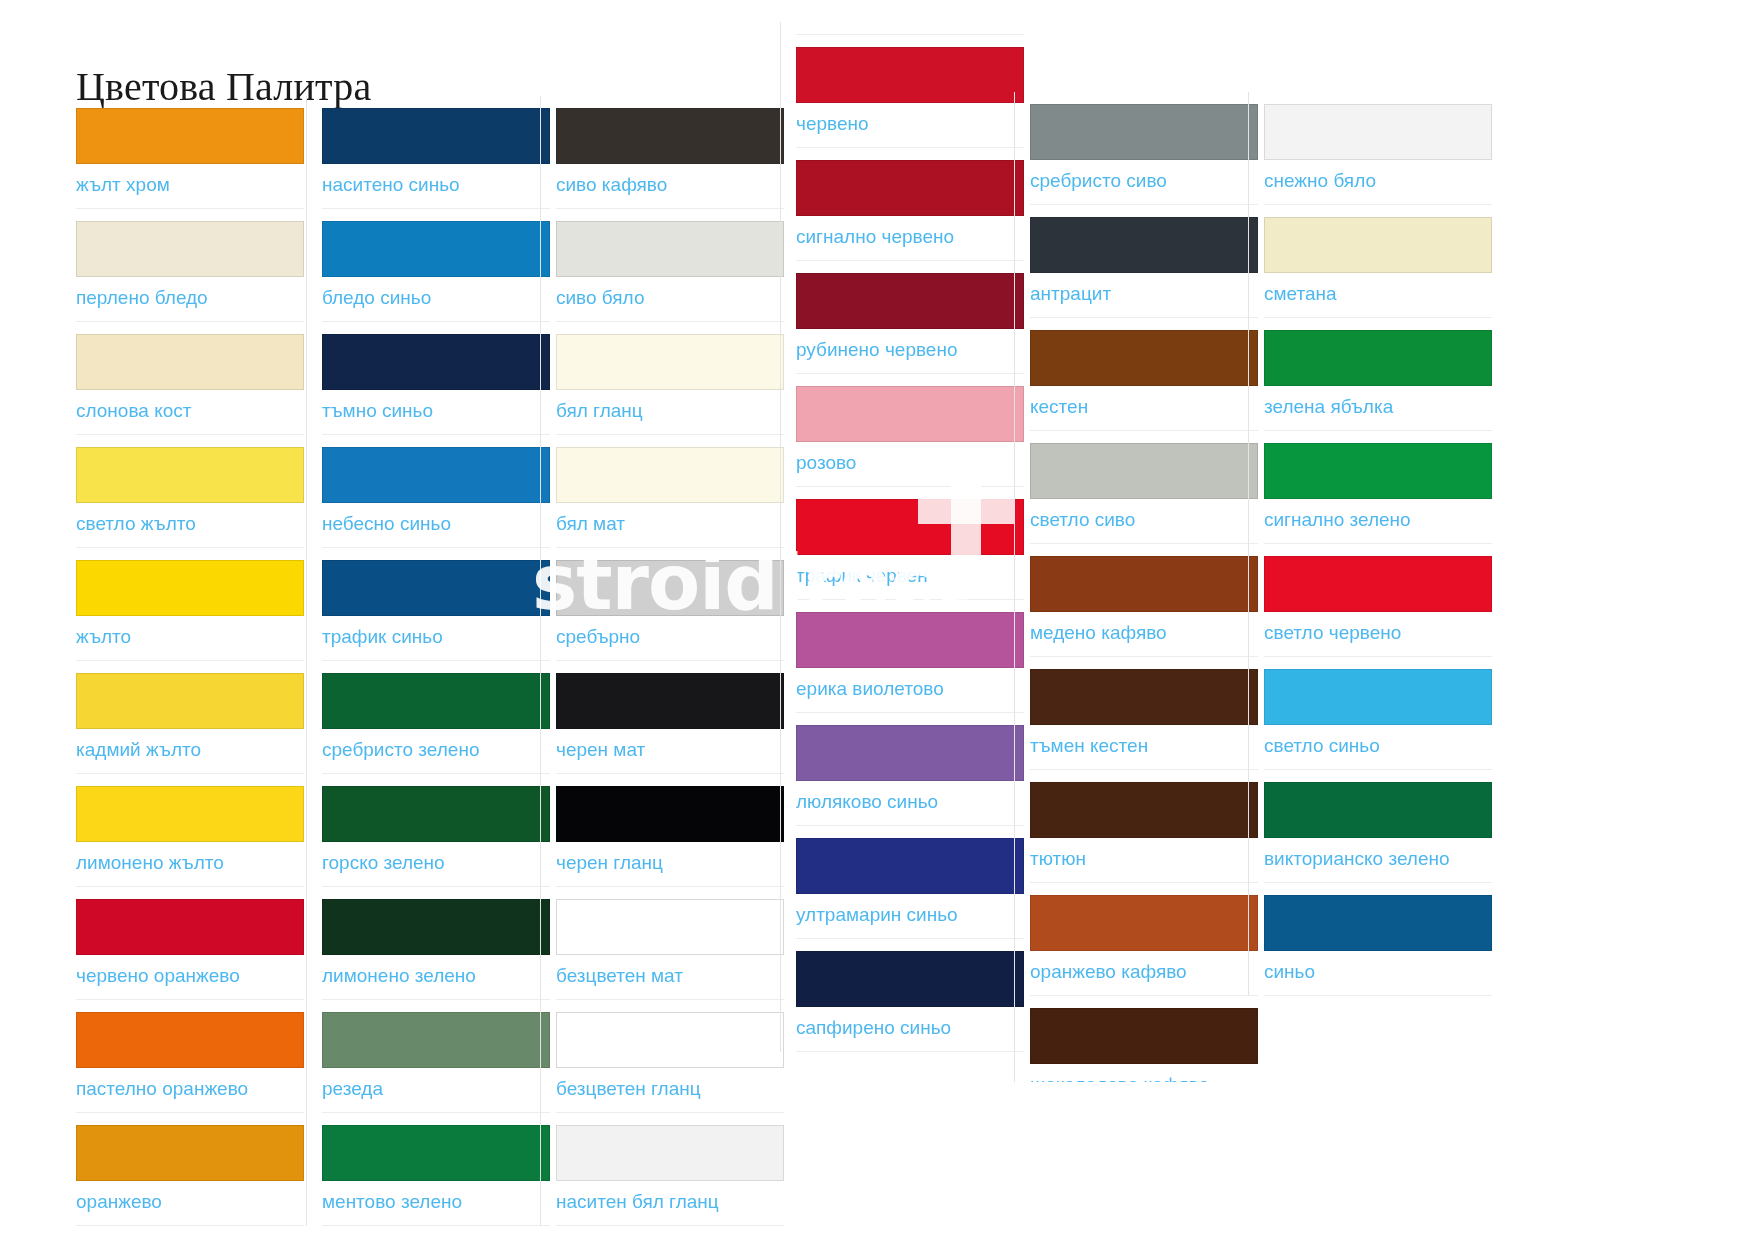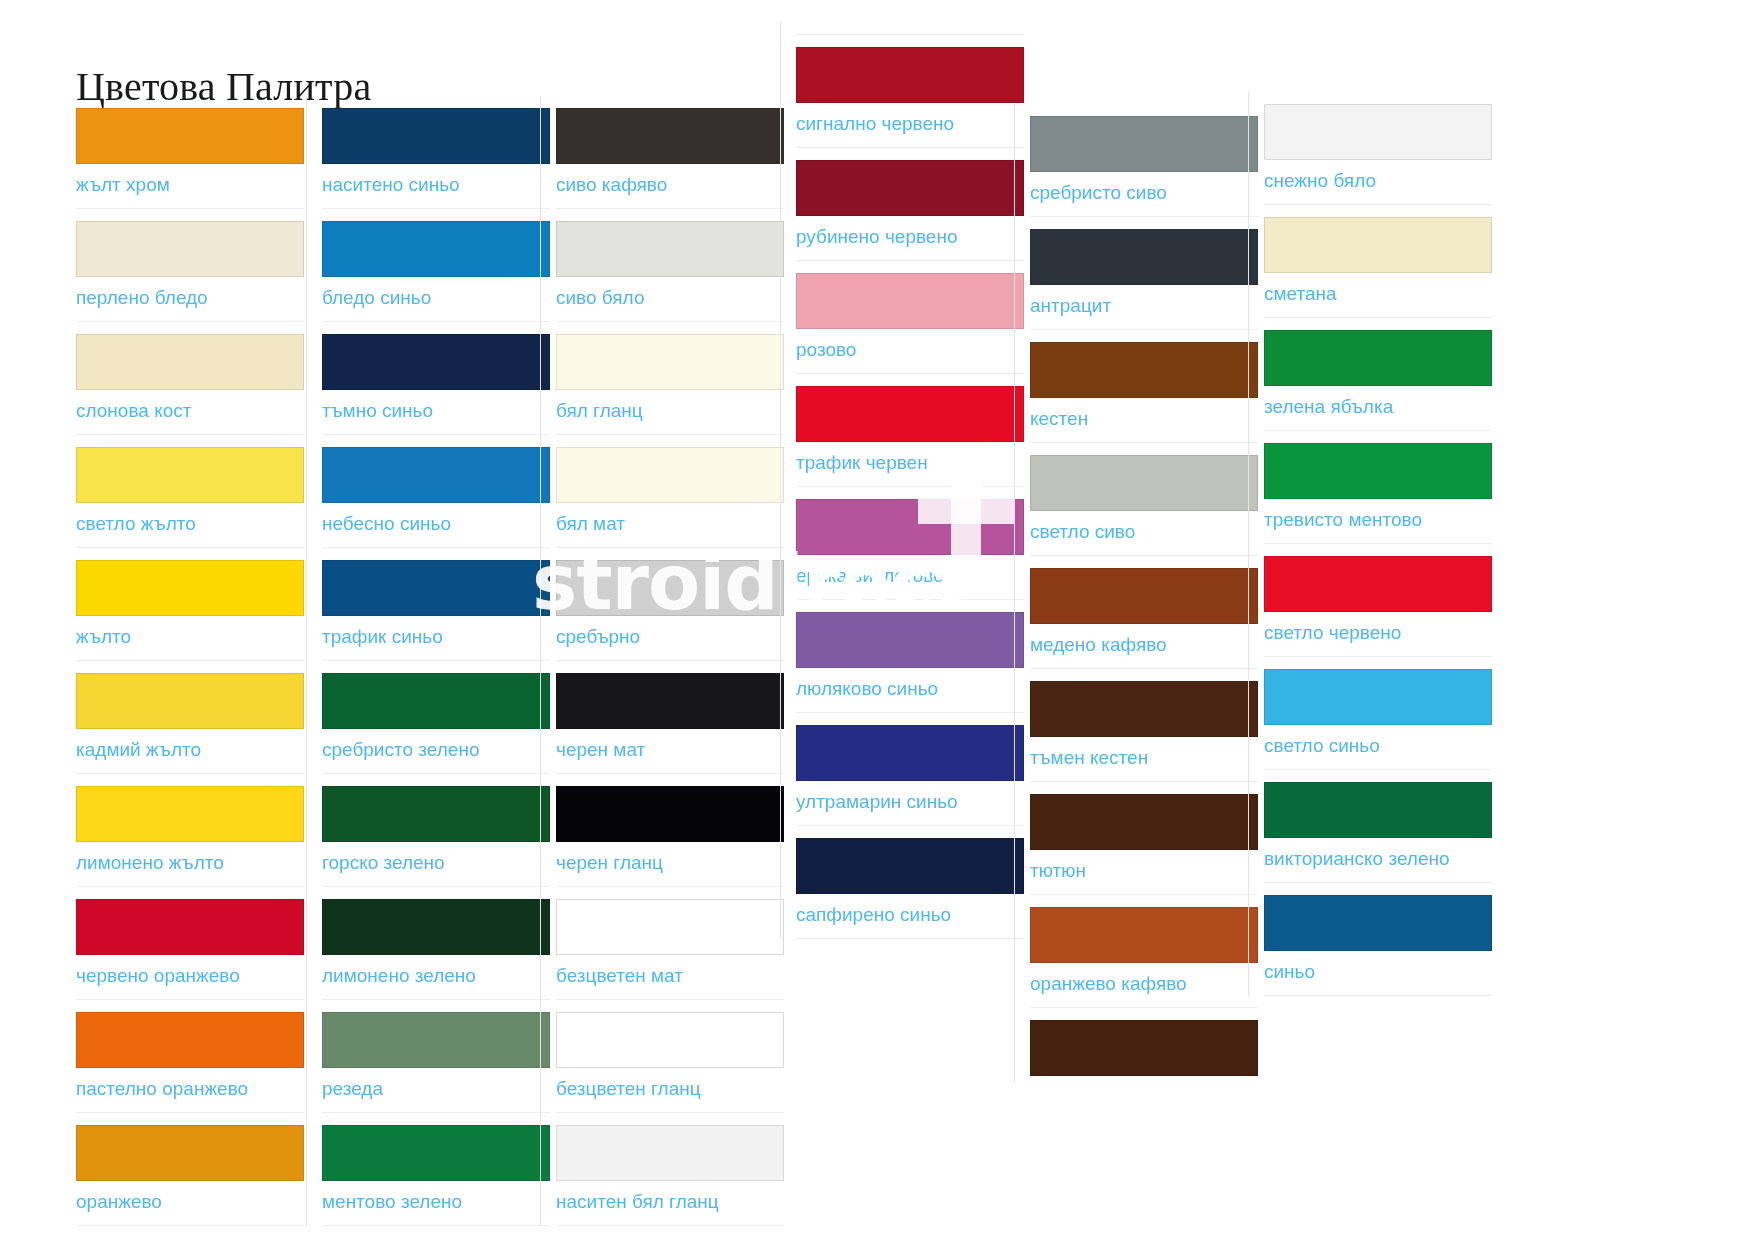--- a/index.html
+++ b/index.html
@@ -299,20 +299,24 @@
           <span class="swatch-chip" style="background: rgb(242, 242, 242);"></span>
           <span class="swatch-label">наситен бял гланц</span>
         </div>
       </div>
       <div class="pal-col with-rule" style="left: 796px; top: 22px;">
         <div class="swatch-item">
           <span class="swatch-chip" style="background: rgb(255, 255, 255); height: 0px; border: none; margin-top: 0px;"></span>
           <span class="swatch-label" style="height: 4px; padding-top: 0px; padding-bottom: 0px;"></span>
         </div>
         <div class="swatch-item">
+          <span class="swatch-chip" style="background: rgb(206, 17, 39);"></span>
+          <span class="swatch-label">червено</span>
+        </div>
+        <div class="swatch-item">
           <span class="swatch-chip" style="background: rgb(171, 17, 34);"></span>
           <span class="swatch-label">сигнално червено</span>
         </div>
         <div class="swatch-item">
           <span class="swatch-chip" style="background: rgb(138, 17, 38);"></span>
           <span class="swatch-label">рубинено червено</span>
         </div>
         <div class="swatch-item">
           <span class="swatch-chip" style="background: rgb(239, 164, 175);"></span>
           <span class="swatch-label">розово</span>
@@ -331,21 +335,21 @@
         </div>
         <div class="swatch-item">
           <span class="swatch-chip" style="background: rgb(34, 45, 132);"></span>
           <span class="swatch-label">ултрамарин синьо</span>
         </div>
         <div class="swatch-item">
           <span class="swatch-chip" style="background: rgb(17, 31, 68);"></span>
           <span class="swatch-label">сапфирено синьо</span>
         </div>
       </div>
-      <div class="pal-col with-rule" style="left: 1030px; top: 104px;">
+      <div class="pal-col with-rule" style="left: 1030px; top: 92px;">
         <div class="swatch-item">
           <span class="swatch-chip" style="background: rgb(128, 138, 139);"></span>
           <span class="swatch-label">сребристо сиво</span>
         </div>
         <div class="swatch-item">
           <span class="swatch-chip" style="background: rgb(44, 51, 59);"></span>
           <span class="swatch-label">антрацит</span>
         </div>
         <div class="swatch-item">
           <span class="swatch-chip" style="background: rgb(122, 61, 16);"></span>
@@ -384,21 +388,21 @@
         <div class="swatch-item">
           <span class="swatch-chip" style="background: rgb(242, 235, 200);"></span>
           <span class="swatch-label">сметана</span>
         </div>
         <div class="swatch-item">
           <span class="swatch-chip" style="background: rgb(11, 140, 54);"></span>
           <span class="swatch-label">зелена ябълка</span>
         </div>
         <div class="swatch-item">
           <span class="swatch-chip" style="background: rgb(7, 149, 61);"></span>
-          <span class="swatch-label">тревисто ментово</span>
+          <span class="swatch-label">сигнално зелено</span>
         </div>
         <div class="swatch-item">
           <span class="swatch-chip" style="background: rgb(230, 13, 36);"></span>
           <span class="swatch-label">светло червено</span>
         </div>
         <div class="swatch-item">
           <span class="swatch-chip" style="background: rgb(50, 181, 228);"></span>
           <span class="swatch-label">светло синьо</span>
         </div>
         <div class="swatch-item">

